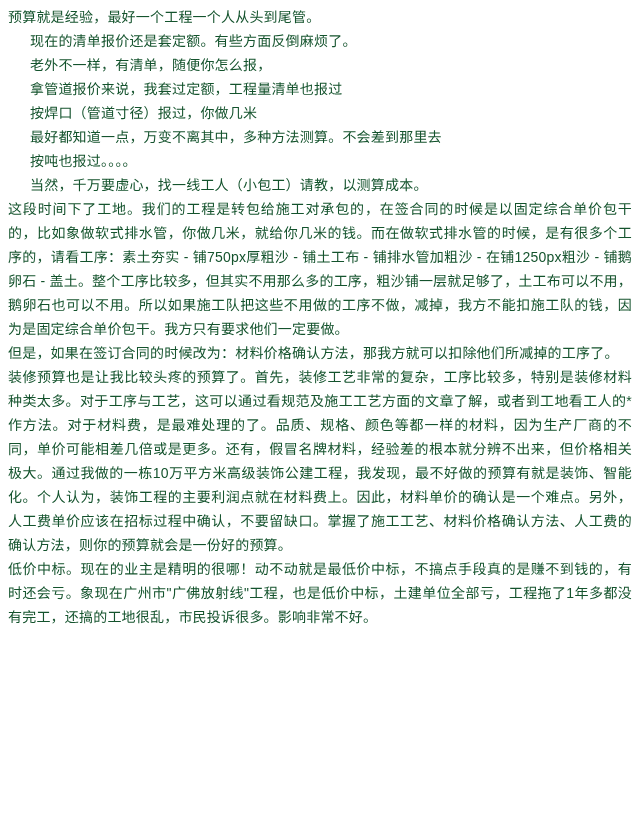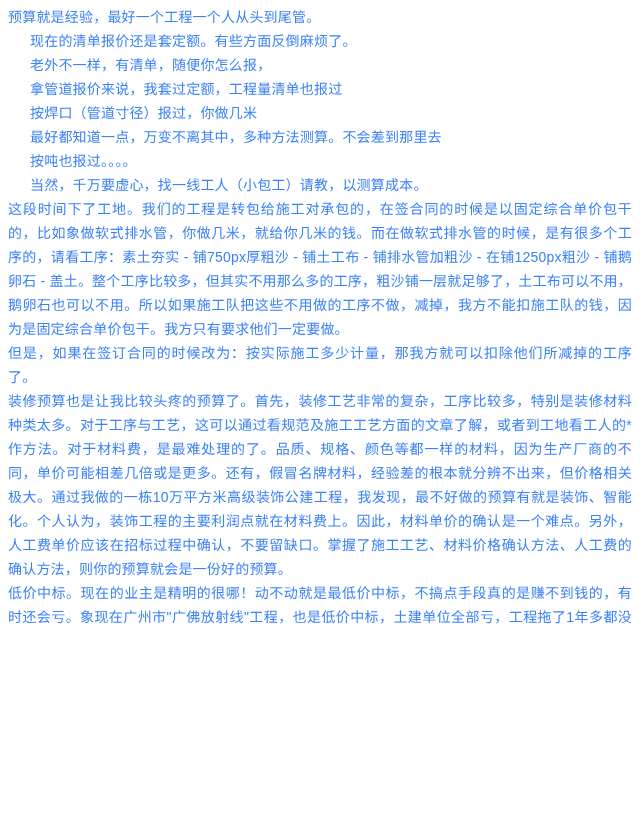--- a/index.html
+++ b/index.html
@@ -11,21 +11,21 @@
     width: 640px;
     height: 831px;
     overflow: hidden;
     font-family: "Liberation Sans", "DejaVu Sans", sans-serif;
   }
   .article {
     box-sizing: border-box;
     width: 640px;
     height: 625px;
     padding: 5px 8px 4px 8px;
-    color: #3b82f6;
+    color: #14532d;
     font-size: 14px;
     line-height: 24px;
     text-align: justify;
     letter-spacing: 0.2px;
     overflow: hidden;
   }
   .article p {
     margin: 0;
     padding: 0;
     word-break: break-all;
@@ -40,17 +40,17 @@
 <div class="article">
   <p>预算就是经验，最好一个工程一个人从头到尾管。</p>
   <p class="indent">现在的清单报价还是套定额。有些方面反倒麻烦了。</p>
   <p class="indent">老外不一样，有清单，随便你怎么报，</p>
   <p class="indent">拿管道报价来说，我套过定额，工程量清单也报过</p>
   <p class="indent">按焊口（管道寸径）报过，你做几米</p>
   <p class="indent">最好都知道一点，万变不离其中，多种方法测算。不会差到那里去</p>
   <p class="indent">按吨也报过。。。。</p>
   <p class="indent">当然，千万要虚心，找一线工人（小包工）请教，以测算成本。</p>
   <p>这段时间下了工地。我们的工程是转包给施工对承包的，在签合同的时候是以固定综合单价包干的，比如象做软式排水管，你做几米，就给你几米的钱。而在做软式排水管的时候，是有很多个工序的，请看工序：素土夯实 - 铺750px厚粗沙 - 铺土工布 - 铺排水管加粗沙 - 在铺1250px粗沙 - 铺鹅卵石 - 盖土。整个工序比较多，但其实不用那么多的工序，粗沙铺一层就足够了，土工布可以不用，鹅卵石也可以不用。所以如果施工队把这些不用做的工序不做，减掉，我方不能扣施工队的钱，因为是固定综合单价包干。我方只有要求他们一定要做。</p>
-  <p>但是，如果在签订合同的时候改为：按实际施工多少计量，那我方就可以扣除他们所减掉的工序了。</p>
+  <p>但是，如果在签订合同的时候改为：材料价格确认方法，那我方就可以扣除他们所减掉的工序了。</p>
   <p>装修预算也是让我比较头疼的预算了。首先，装修工艺非常的复杂，工序比较多，特别是装修材料种类太多。对于工序与工艺，这可以通过看规范及施工工艺方面的文章了解，或者到工地看工人的*作方法。对于材料费，是最难处理的了。品质、规格、颜色等都一样的材料，因为生产厂商的不同，单价可能相差几倍或是更多。还有，假冒名牌材料，经验差的根本就分辨不出来，但价格相关极大。通过我做的一栋10万平方米高级装饰公建工程，我发现，最不好做的预算有就是装饰、智能化。个人认为，装饰工程的主要利润点就在材料费上。因此，材料单价的确认是一个难点。另外，人工费单价应该在招标过程中确认，不要留缺口。掌握了施工工艺、材料价格确认方法、人工费的确认方法，则你的预算就会是一份好的预算。</p>
   <p>低价中标。现在的业主是精明的很哪！动不动就是最低价中标，不搞点手段真的是赚不到钱的，有时还会亏。象现在广州市"广佛放射线"工程，也是低价中标，土建单位全部亏，工程拖了1年多都没有完工，还搞的工地很乱，市民投诉很多。影响非常不好。</p>
   <p>特别是增加工程还要下浮。下浮是这样的：投标限价是1000万，低价中标价是500万，那么你的增加工程就要下浮50%了（当然，清单里面有的除外），这样就真的很惨了，不敢搞增加工程，有时候由于设计方欠缺考虑一些事情，导致还要增加一些配件，业主要求你增加，你还要亏上加亏啊！</p>
 </div>
 
 </body></html>

